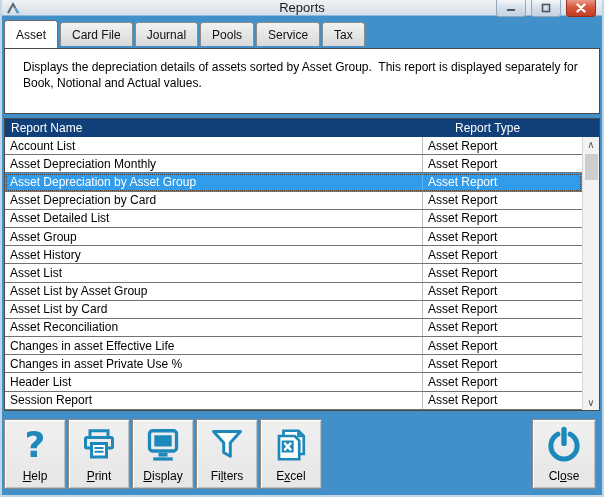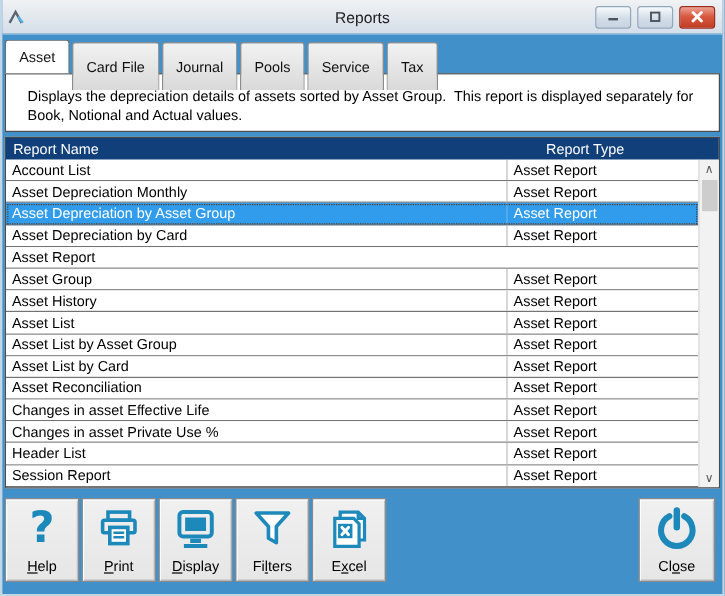--- a/index.html
+++ b/index.html
@@ -11,21 +11,21 @@
     width:604px; height:497px;
     margin:0 auto;
     background:#4190c9;
     border:2px solid #c2d6e6;
     border-top:none;
     overflow:hidden;
   }
 
   
   .titlebar {
-    position:relative; height:29px;
+    position:relative; height:16px;
     margin:-0px -2px 0 -2px;
     background:linear-gradient(#f0f2f4, #dde4ec 70%, #d5deea);
     border-bottom:1px solid #8fb8d8;
     display:flex; align-items:center;gap:17px;
   }
   .app-icon { width:20px; height:16px; margin-left:6px; display:inline-flex; }
   .title {
     position:absolute; left:0; right:0; text-align:center;
     font-size:13px; color:#1b1b1b; pointer-events:none;
   }
@@ -39,39 +39,39 @@
   }
   .winbtn.close {
     border-color:#9e2d1c;
     background:linear-gradient(#eda294, #d85a42 45%, #c23c22);
   }
 
   
   .bodyarea { padding:0 2px; }
   .tabs { display:flex; align-items:flex-start; margin-top:4px; height:28px; position:relative; z-index:2; }
   .tab {
-    height:40px; margin-top:2px; padding:0 11px;
+    height:24px; margin-top:2px; padding:0 11px;
     display:flex; align-items:center;
     font-size:12px; color:#111;
     background:linear-gradient(#f2f2f2,#d9d9d9);
     border:1px solid #8c8c8c; border-bottom:none;
     border-radius:3px 3px 0 0;
     margin-right:2px; cursor:pointer;
   }
   .tab.selected {
     height:28px; margin-top:0;
     background:#ffffff;
     border:1px solid #6e6e6e; border-bottom:none;
     position:relative; z-index:3;
   }
 
   
   .descbox {
     position:relative; z-index:1;
-    height:49px; background:#fff;
+    height:66px; background:#fff;
     border:1px solid #4a4a4a;
     padding:10px 18px 0 18px;
     font-size:12px; line-height:16px; color:#000;
     white-space:pre-wrap;
   }
 
   
   .table { margin-top:4px; border:1px solid #4a4a4a; background:#fff; position:relative; }
   .thead {
     height:18px; background:#113f79; color:#fff;
@@ -181,20 +181,21 @@
           </div>
           <div class="trow selected">
             <span class="cell name">Asset Depreciation by Asset Group</span>
             <span class="cell type">Asset Report</span>
           </div>
           <div class="trow">
             <span class="cell name">Asset Depreciation by Card</span>
             <span class="cell type">Asset Report</span>
           </div>
           <div class="trow">
+            <span class="cell name">Asset Detailed List</span>
             <span class="cell type">Asset Report</span>
           </div>
           <div class="trow">
             <span class="cell name">Asset Group</span>
             <span class="cell type">Asset Report</span>
           </div>
           <div class="trow">
             <span class="cell name">Asset History</span>
             <span class="cell type">Asset Report</span>
           </div>

